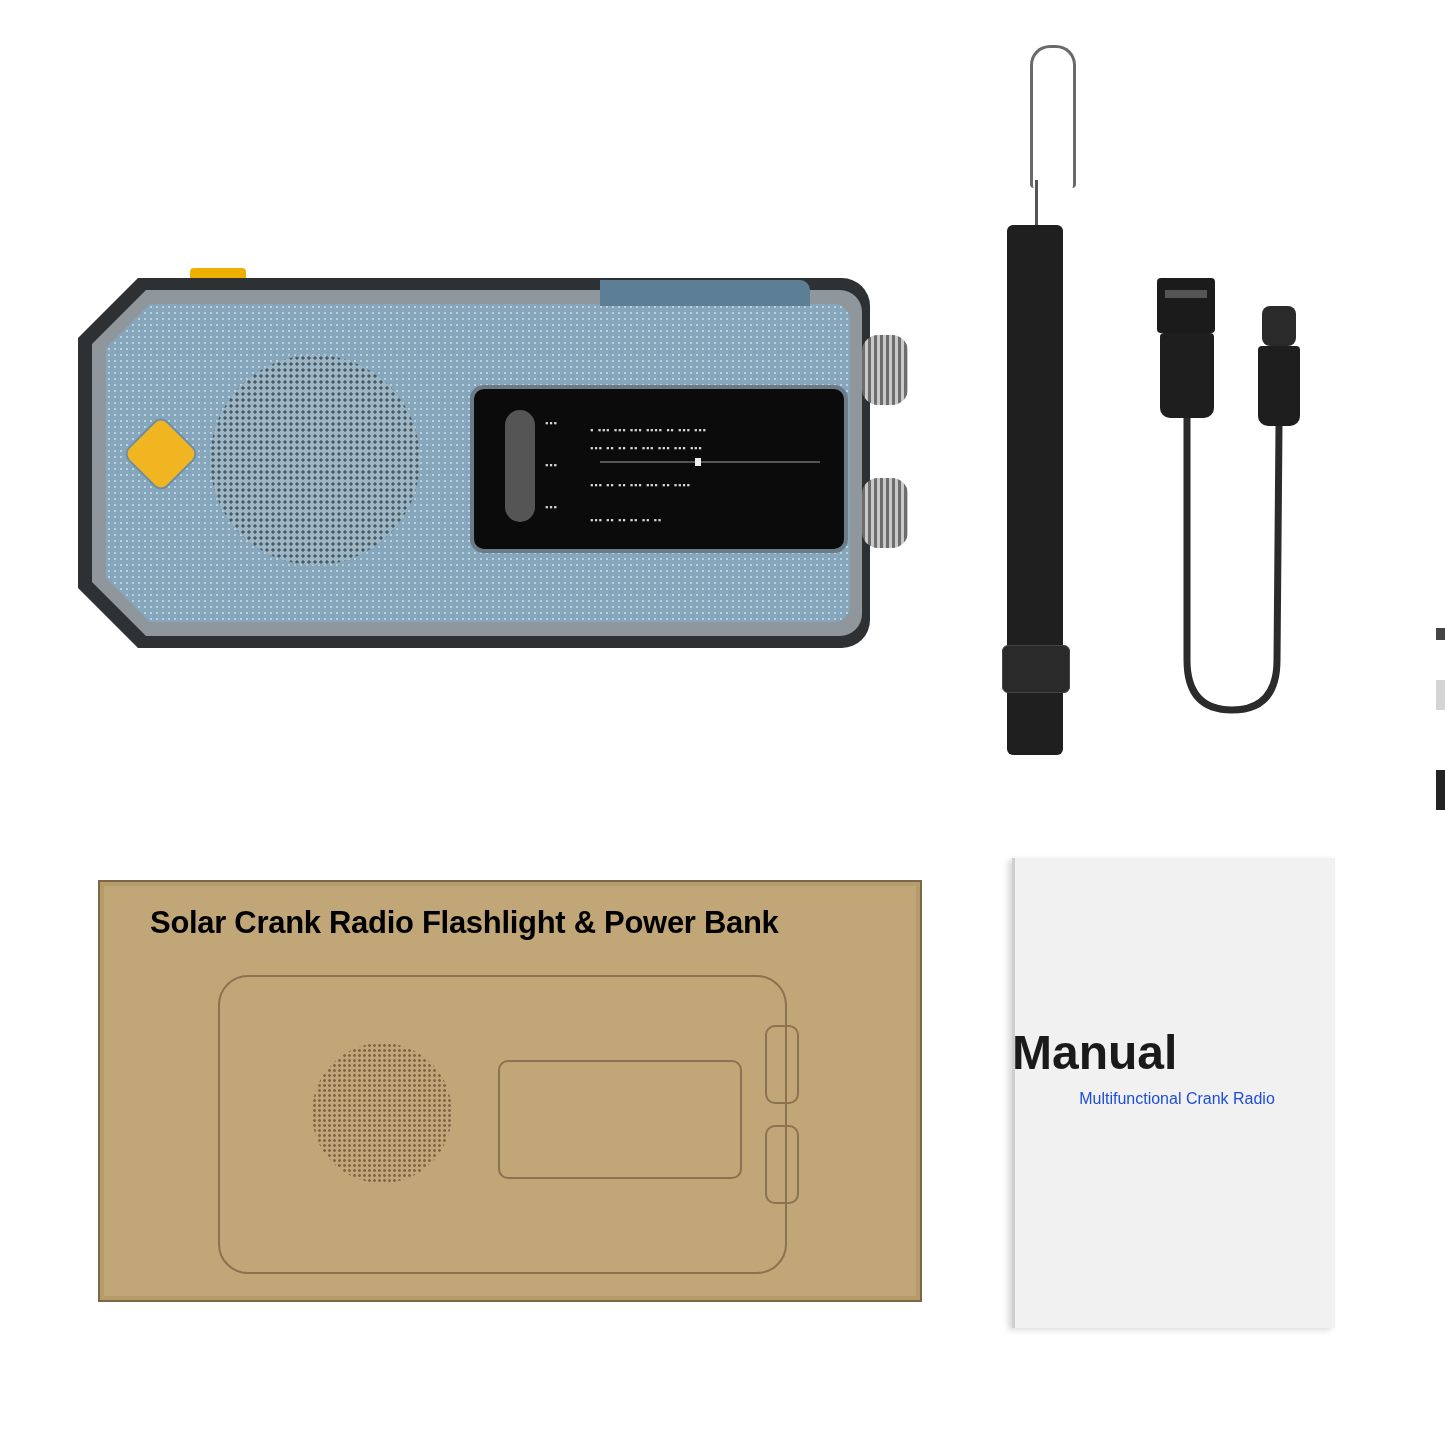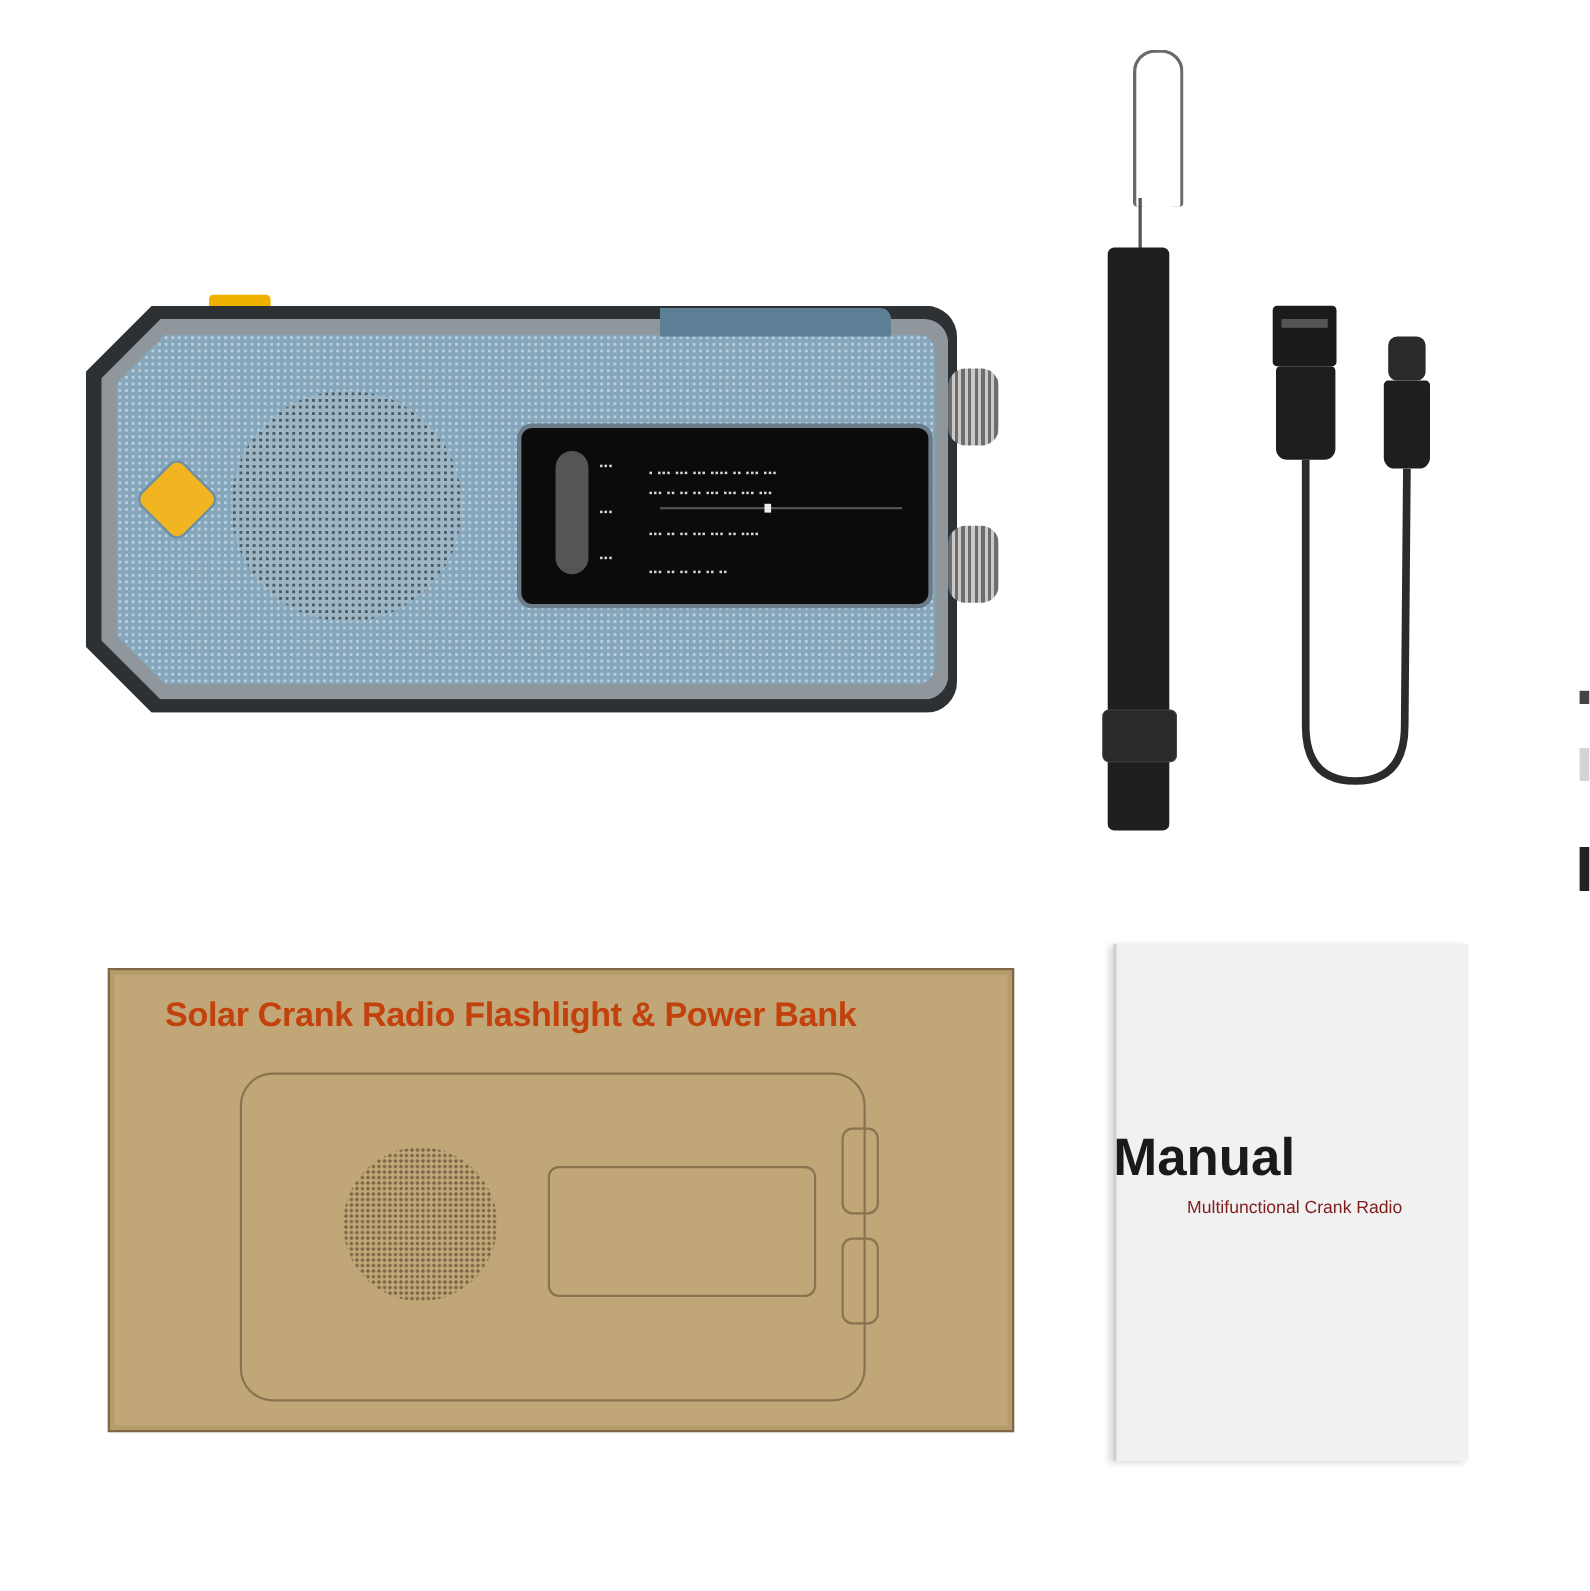--- a/index.html
+++ b/index.html
@@ -29,30 +29,30 @@
   .strap-clip{left:1002px;top:645px;width:66px;height:46px;background:#2a2a2a;border-radius:6px;border:1px solid #444;}
   
   .usb-a-metal{left:1157px;top:278px;width:58px;height:55px;background:#1b1b1b;border-radius:4px;}
   .usb-a-hole{left:1165px;top:290px;width:42px;height:8px;background:#555;}
   .usb-a-body{left:1160px;top:333px;width:54px;height:85px;background:#1e1e1e;border-radius:4px 4px 10px 10px;}
   .usbc-metal{left:1262px;top:306px;width:34px;height:40px;background:#2a2a2a;border-radius:8px;}
   .usbc-body{left:1258px;top:346px;width:42px;height:80px;background:#1e1e1e;border-radius:4px 4px 10px 10px;}
   .cable-svg{left:1150px;top:410px;}
   
   .box{left:98px;top:880px;width:820px;height:418px;background:#c1a677;border:2px solid #7d6748;box-shadow:inset 0 0 0 4px #b69b6b;}
-  .box-title{left:150px;top:905px;width:720px;font-size:31px;font-weight:bold;color:#c2410c;letter-spacing:-0.3px;}
+  .box-title{left:150px;top:905px;width:720px;font-size:31px;font-weight:bold;color:#000000;letter-spacing:-0.3px;}
   .box-outline{left:218px;top:975px;width:565px;height:295px;border:2px solid #8a7350;border-radius:30px;}
   .box-speaker{left:312px;top:1043px;width:140px;height:140px;border-radius:50%;
     background-image:radial-gradient(#7d6748 1.3px,transparent 1.5px);background-size:5px 5px;}
   .box-display{left:498px;top:1060px;width:240px;height:115px;border:2px solid #8a7350;border-radius:10px;}
   .box-knob{width:30px;height:75px;border:2px solid #8a7350;border-radius:10px;}
   
   .manual{left:1012px;top:858px;width:320px;height:470px;background:#f1f1f1;box-shadow:-4px 2px 6px rgba(0,0,0,0.15);border-left:3px solid #cfcfcf;}
   .manual-title{left:1012px;top:1025px;width:330px;font-size:48px;font-weight:bold;color:#1a1a1a;}
-  .manual-sub{left:1012px;top:1090px;width:330px;text-align:center;font-size:16px;color:#7f1d1d;}
+  .manual-sub{left:1012px;top:1090px;width:330px;text-align:center;font-size:16px;color:#1d4ed8;}
   .edge-marks{left:1436px;top:620px;width:9px;height:220px;}
 </style>
 </head>
 <body>
 
 <div class="abs top-button"></div>
 <div class="abs radio-shell"></div>
 <div class="abs radio-rim"></div>
 <div class="abs radio-face"></div>
 <div class="abs top-notch"></div>

